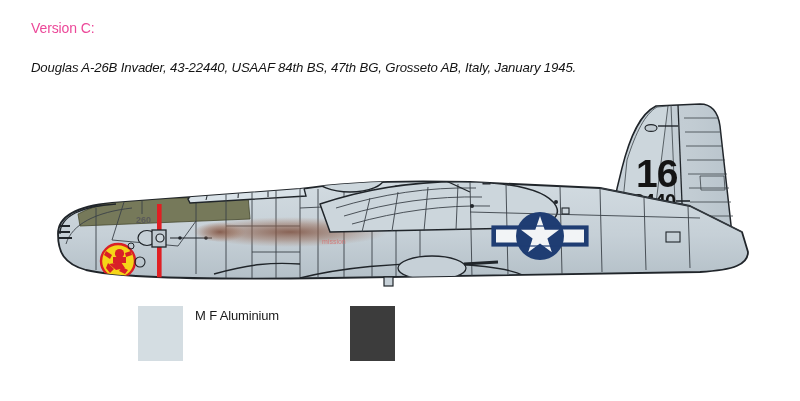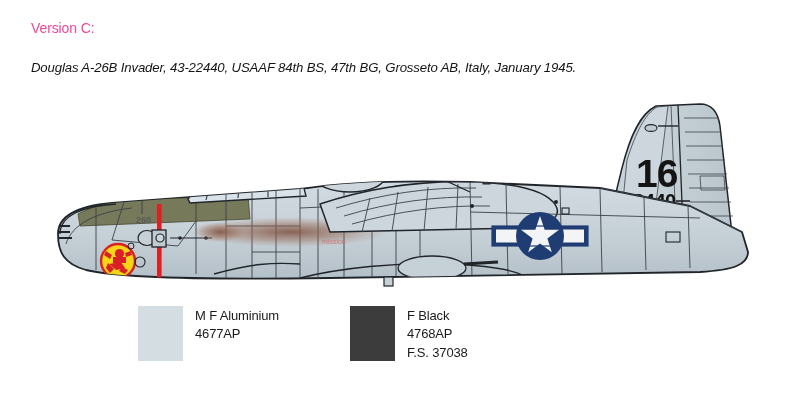--- a/index.html
+++ b/index.html
@@ -311,27 +311,21 @@
     <path d="M600,132 L690,150 L742,176" fill="none" stroke="#3b4248" stroke-width="0.9"></path>
   </svg>
 </div>
 
 <div id="paint-legend">
 
   <div class="legend-entry">
     <div class="legend-swatch" style="background:#d4dde2"></div>
     <div class="legend-text">
       <div>M F Aluminium</div>
-      <div>4677AP</div>
     </div>
   </div>
 
 
   <div class="legend-entry">
     <div class="legend-swatch" style="background:#3c3c3c"></div>
-    <div class="legend-text">
-      <div>F Black</div>
-      <div>4768AP</div>
-      <div>F.S. 37038</div>
-    </div>
   </div>
 
 </div>
 
 </body></html>

